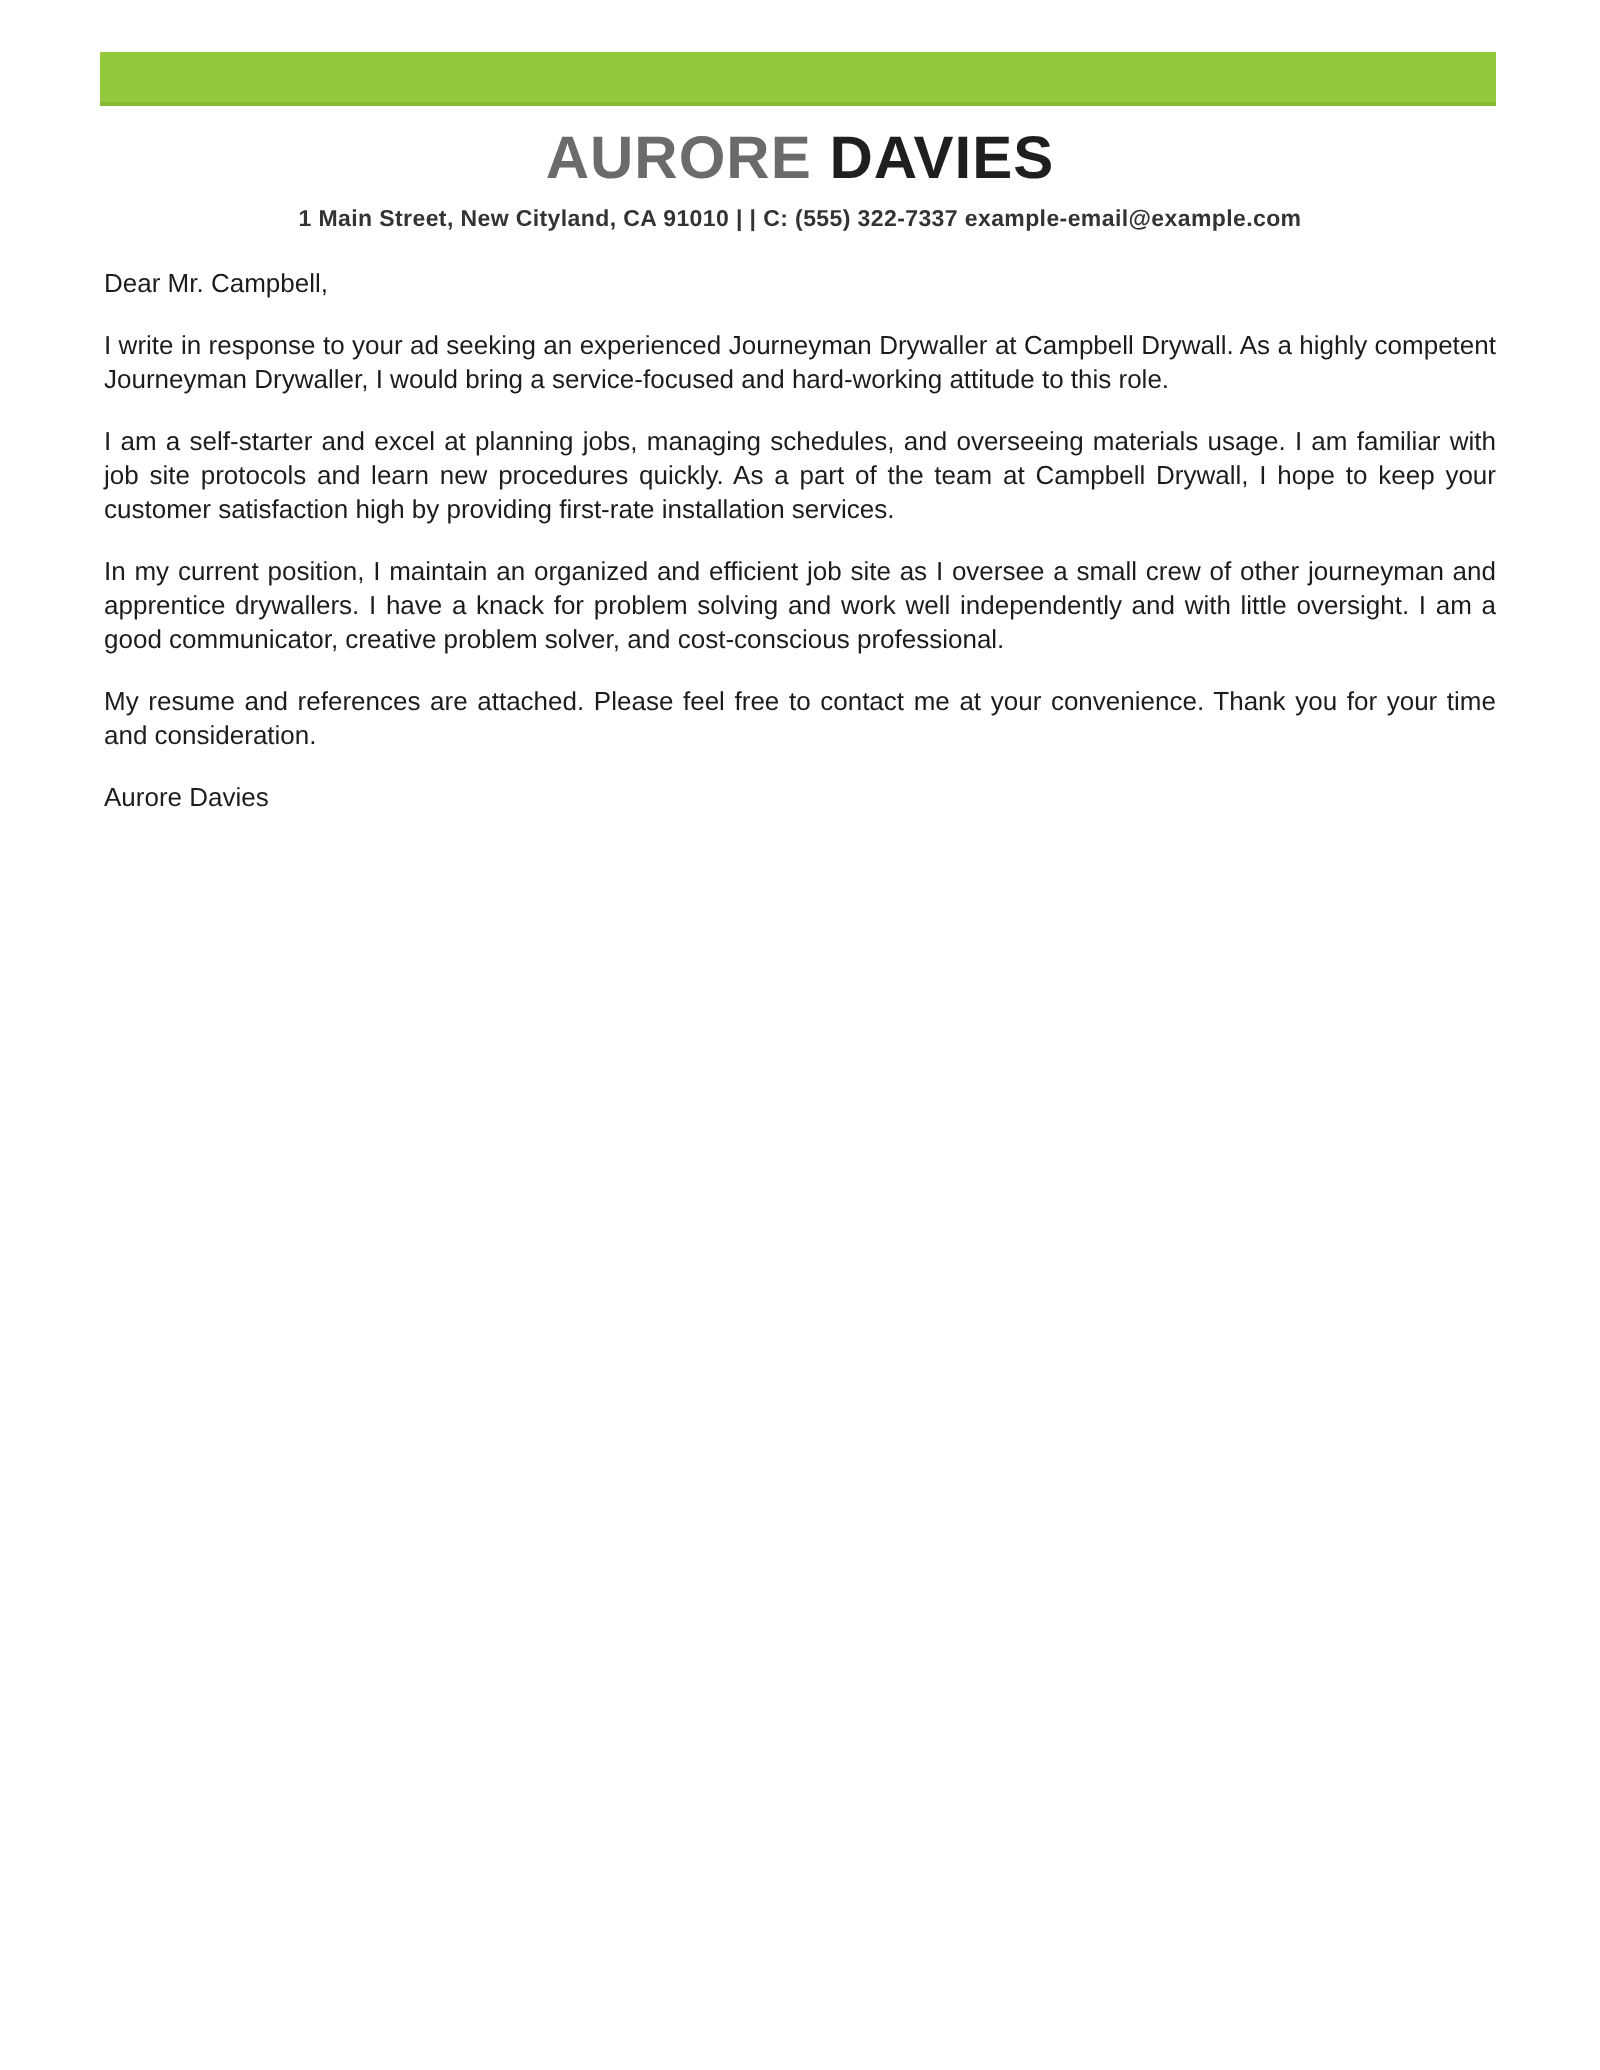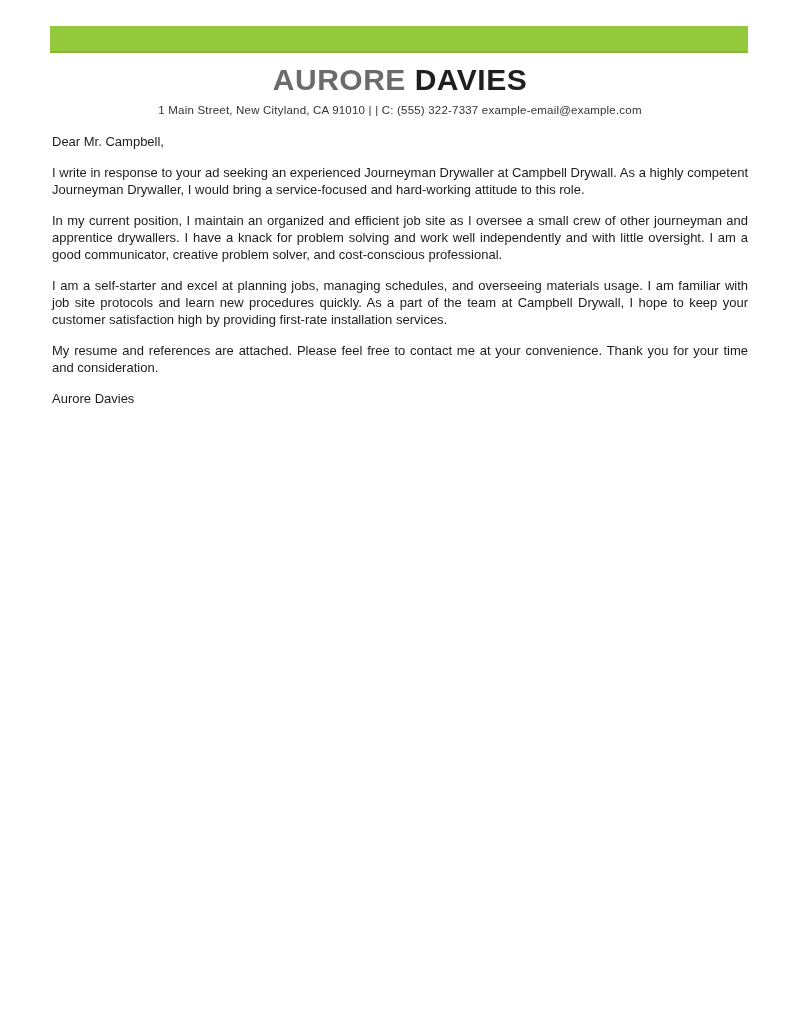--- a/index.html
+++ b/index.html
@@ -37,21 +37,21 @@
     font-weight: bold;
     letter-spacing: 0.5px;
     line-height: 36px;
     white-space: nowrap;
   }
   .name .first { color: var(--name-first-color, #6a6b6d); text-align: center; }
   .name .last  { color: var(--name-last-color, #1f1f1f); }
   .contact {
     margin-top: 6px;
     font-size: 11.5px;
-    font-weight: normal;
+    font-weight: bold;
     letter-spacing: 0.2px;
     color: var(--contact-color, #333333);
   }
   .letter-body {
     position: absolute;
     top: 133px;
     left: 52px;
     width: 696px;
     font-size: 13px;
     line-height: 17px;
@@ -73,19 +73,19 @@
   <div class="accent-bar"></div>
 
   <header class="letter-header">
     <h1 class="name"><span class="first">AURORE</span> <span class="last">DAVIES</span></h1>
     <div class="contact">1 Main Street, New Cityland, CA 91010 | | C: (555) 322-7337 example-email@example.com</div>
   </header>
 
   <main class="letter-body">
     <p class="salutation">Dear Mr. Campbell,</p>
     <p class="para">I write in response to your ad seeking an experienced Journeyman Drywaller at Campbell Drywall. As a highly competent Journeyman Drywaller, I would bring a service-focused and hard-working attitude to this role.</p>
+    <p class="para">I am a self-starter and excel at planning jobs, managing schedules, and overseeing materials usage. I am familiar with job site protocols and learn new procedures quickly. As a part of the team at Campbell Drywall, I hope to keep your customer satisfaction high by providing first-rate installation services.</p>
     <p class="para">In my current position, I maintain an organized and efficient job site as I oversee a small crew of other journeyman and apprentice drywallers. I have a knack for problem solving and work well independently and with little oversight. I am a good communicator, creative problem solver, and cost-conscious professional.</p>
-    <p class="para">I am a self-starter and excel at planning jobs, managing schedules, and overseeing materials usage. I am familiar with job site protocols and learn new procedures quickly. As a part of the team at Campbell Drywall, I hope to keep your customer satisfaction high by providing first-rate installation services.</p>
     <p class="para">My resume and references are attached. Please feel free to contact me at your convenience. Thank you for your time and consideration.</p>
     <p class="signature">Aurore Davies</p>
   </main>
 
 </div>
 
 </body></html>

